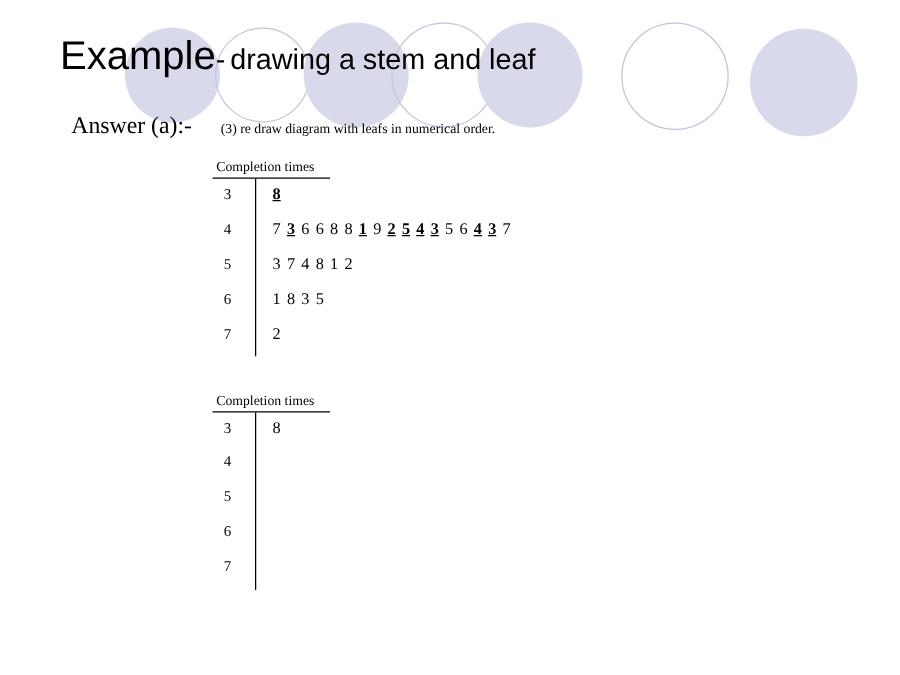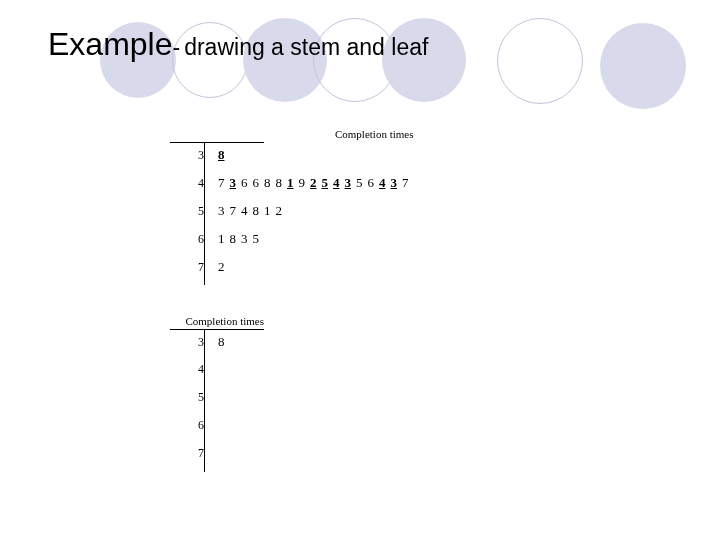--- a/index.html
+++ b/index.html
@@ -89,21 +89,20 @@
     color: #000000;
     margin-left: 23px;
   }
 
   
   .sl-diagram {
     position: absolute;
     z-index: 4;
     font-family: "Liberation Serif", serif;
     color: #000000;
-    text-align: right;
   }
   .sl-caption {
     font-size: 11px;
     line-height: 13px;
     white-space: nowrap;
     padding-left: 3px;
   }
   .sl-rule {
     width: 94px;
     height: 0;
@@ -158,20 +157,23 @@
       <div class="deco-circle outline" style="left: 313px; top: 18px; width: 84px; height: 84px; border-color: rgb(196, 196, 221);"></div>
       <div class="deco-circle filled" style="left: 382px; top: 18px; width: 84px; height: 84px; background: rgb(217, 217, 236);"></div>
       <div class="deco-circle outline" style="left: 497px; top: 18px; width: 86px; height: 86px; border-color: rgb(196, 196, 221);"></div>
       <div class="deco-circle filled" style="left: 600px; top: 23px; width: 86px; height: 86px; background: rgb(217, 217, 236);"></div>
     </div>
 
   <div id="title-block">
     <span class="title-main">Example</span><span class="title-dash">-</span> <span class="title-sub">drawing a stem and leaf</span>
   </div>
 
+  <div id="answer-line">
+    <span class="answer-label">Answer (a):-</span><span class="answer-note">(3)  re draw diagram with leafs in numerical order.</span>
+  </div>
 
 <div class="sl-diagram" style="left: 170px; top: 128px;">
       <div class="sl-caption">Completion times</div>
       <div class="sl-rule"></div>
       <div class="sl-body">
         <div class="sl-vline" style="height: 142px;"></div>
         <div class="sl-row">
           <div class="sl-stem">3</div>
           <div class="sl-leaves"><span class="leaf underline">8</span></div>
         </div>

